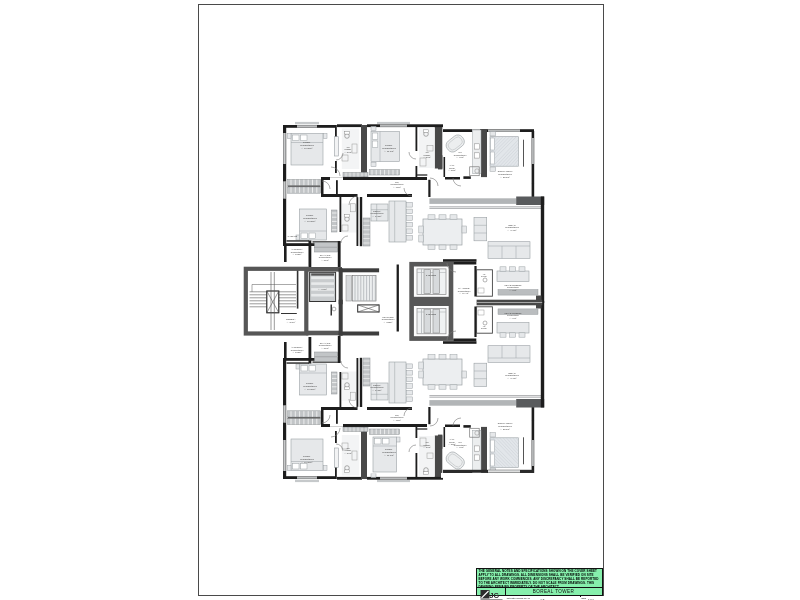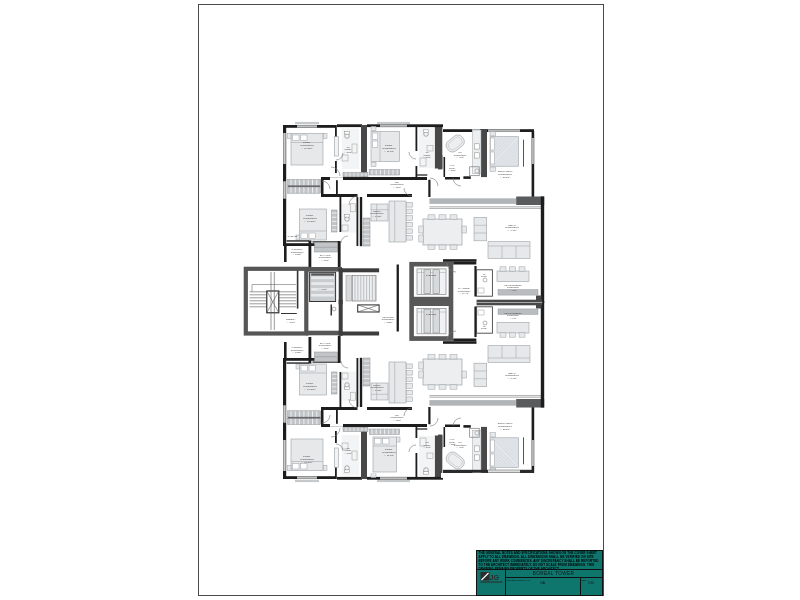--- a/index.html
+++ b/index.html
@@ -1,17 +1,17 @@
 <!DOCTYPE html>
 <html><head><meta charset="utf-8">
 <style>
 html,body{margin:0;padding:0;width:800px;height:600px;background:#fff;overflow:hidden}
 *{box-sizing:border-box;font-family:"Liberation Sans",sans-serif}
 #page{position:absolute;left:198px;top:4px;width:406px;height:592px;border:1.3px solid #4a4a4a;background:transparent;z-index:0}
-#tb{position:absolute;right:0.5px;bottom:0.5px;width:127px;height:46px;border:1px solid #111;background:#0f766e}
+#tb{position:absolute;right:0.5px;bottom:0.5px;width:127px;height:28px;border:1px solid #111;background:#86efac}
 #disc{position:absolute;left:0;top:0;right:0;height:19.5px;border-bottom:1px solid #111;overflow:hidden;
   font-size:3.0px;line-height:3.95px;color:#000;padding:1.2px 2px;font-weight:bold;letter-spacing:0.1px}
 #logoc{position:absolute;left:0;top:19.5px;bottom:0;width:29px;border-right:1px solid #111}
 #bt{position:absolute;left:29px;top:19.5px;right:0;height:8px;border-bottom:1px solid #111;
   text-align:center;font-size:4.6px;line-height:8.4px;color:#111;letter-spacing:0.4px}
 #row2{position:absolute;left:29px;top:27.5px;right:0;bottom:0}
 #cell1{position:absolute;left:0;top:0;bottom:0;width:75px;border-right:1px solid #111;font-size:2.3px;color:#111;padding:0.5px 1px}
 #cell1 .c{text-align:center;font-size:3.2px;margin-top:0.6px}
 #cell2{position:absolute;left:75px;top:0;bottom:0;right:0;font-size:2.3px;color:#111;padding:0.5px 1px}
 #cell2 .c{text-align:center;font-size:3.2px;margin-top:0.6px}

